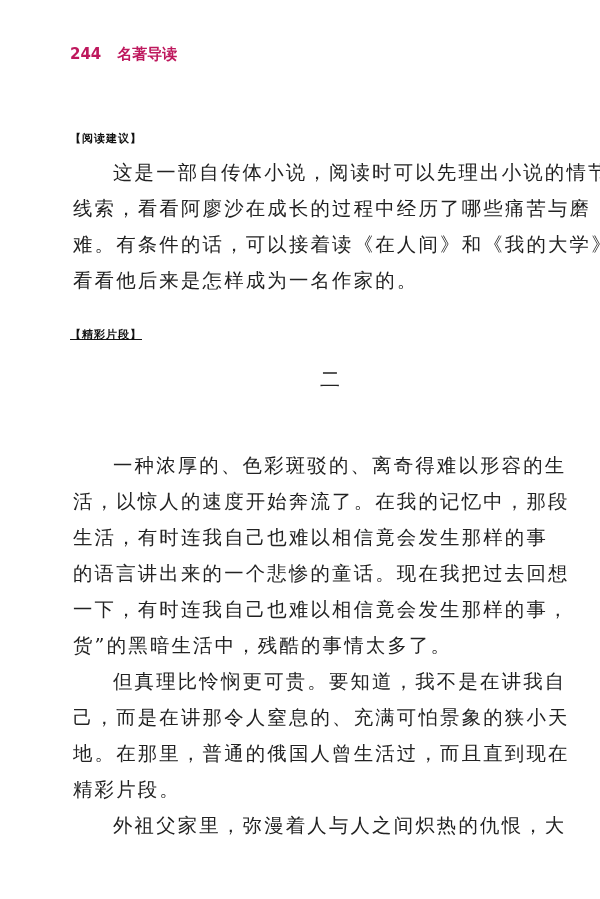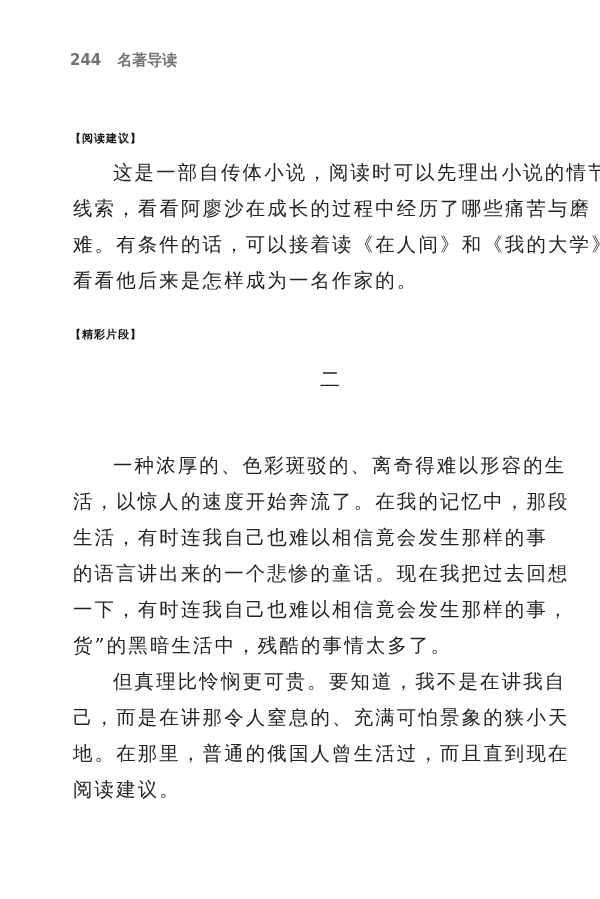--- a/index.html
+++ b/index.html
@@ -11,25 +11,25 @@
       width: 600px;
       height: 899px;
       position: relative;
       overflow: hidden;
       color: #1a1a1a;
       font-family: "DejaVu Serif", "Liberation Serif", serif;
     }
     .page-header {
       position: absolute;
       left: 70px;
-      top: 51px;
+      top: 45px;
       font-family: "DejaVu Sans", "Liberation Sans", sans-serif;
       font-weight: bold;
       font-size: 15px;
-      color: #737373;
+      color: #be185d;
       white-space: nowrap;
     }
     .page-header .page-num {
       display: inline-block;
       width: 42px;
     }
     .section-heading {
       position: absolute;
       left: 70px;
       font-family: "DejaVu Sans", "Liberation Sans", sans-serif;
@@ -75,34 +75,35 @@
 
 <div class="section-heading" style="top:131px;">【阅读建议】</div>
 
 <div class="text-block" style="top:155px;">
   <span class="line indent">这是一部自传体小说，阅读时可以先理出小说的情节</span>
   <span class="line">线索，看看阿廖沙在成长的过程中经历了哪些痛苦与磨</span>
   <span class="line">难。有条件的话，可以接着读《在人间》和《我的大学》，</span>
   <span class="line">看看他后来是怎样成为一名作家的。</span>
 </div>
 
-<div class="section-heading" style="top:327px;">【精彩片段】</div>
+<div class="section-heading" style="top:327px;text-decoration:underline;">【精彩片段】</div>
 
 <div class="chapter-number">二</div>
 
 <div class="text-block" style="top:412px;margin-top:36px;">
   <div>
     <span class="line indent">一种浓厚的、色彩斑驳的、离奇得难以形容的生</span>
     <span class="line">活，以惊人的速度开始奔流了。在我的记忆中，那段</span>
     <span class="line">生活，有时连我自己也难以相信竟会发生那样的事</span>
     <span class="line">的语言讲出来的一个悲惨的童话。现在我把过去回想</span>
     <span class="line">一下，有时连我自己也难以相信竟会发生那样的事，</span>
     <span class="line">货”的黑暗生活中，残酷的事情太多了。</span>
   </div>
   <div>
     <span class="line indent">但真理比怜悯更可贵。要知道，我不是在讲我自</span>
     <span class="line">己，而是在讲那令人窒息的、充满可怕景象的狭小天</span>
     <span class="line">地。在那里，普通的俄国人曾生活过，而且直到现在</span>
-    <span class="line">阅读建议。</span>
+    <span class="line">精彩片段。</span>
   </div>
   <div>
+    <span class="line indent">外祖父家里，弥漫着人与人之间炽热的仇恨，大</span>
   </div>
 </div>
 
 </body></html>

